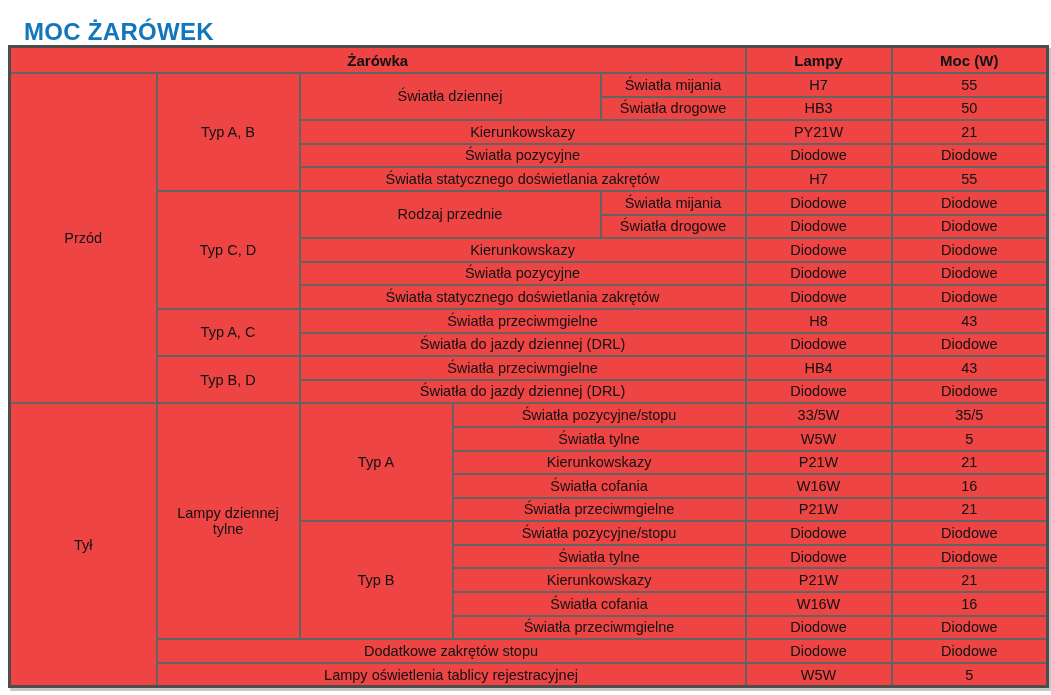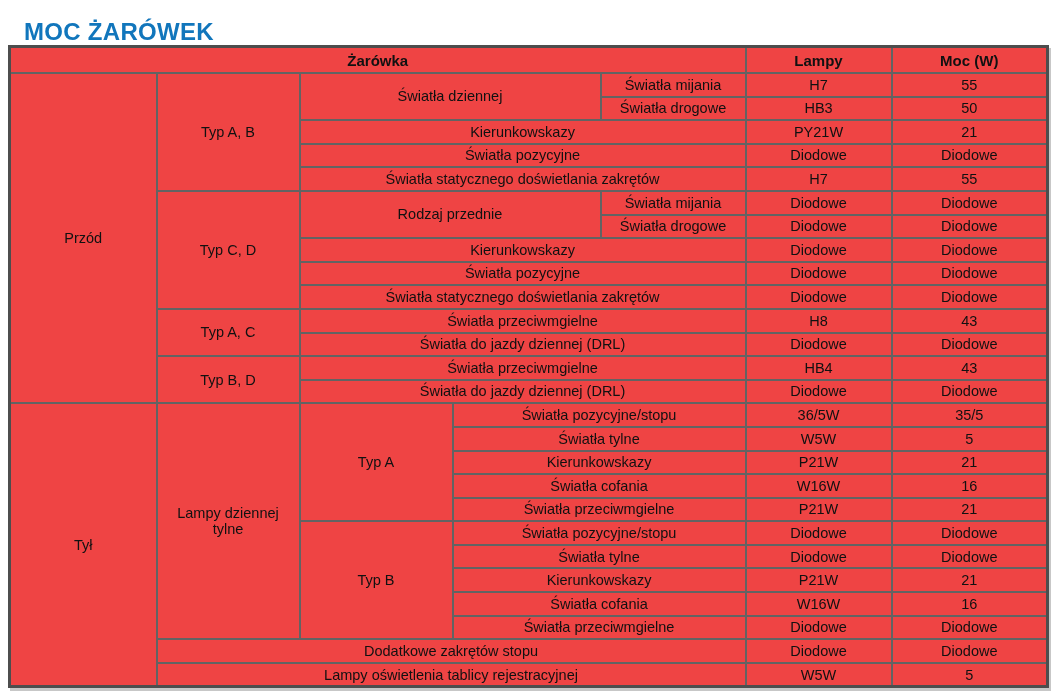--- a/index.html
+++ b/index.html
@@ -131,21 +131,21 @@
       <tr>
         <td colspan="3">Światła do jazdy dziennej (DRL)</td>
         <td>Diodowe</td>
         <td>Diodowe</td>
       </tr>
       <tr>
         <td rowspan="12">Tył</td>
         <td rowspan="10">Lampy dziennej tylne</td>
         <td rowspan="5">Typ A</td>
         <td colspan="2">Światła pozycyjne/stopu</td>
-        <td>36/5W</td>
+        <td>33/5W</td>
         <td>35/5</td>
       </tr>
       <tr>
         <td colspan="2">Światła tylne</td>
         <td>W5W</td>
         <td>5</td>
       </tr>
       <tr>
         <td colspan="2">Kierunkowskazy</td>
         <td>P21W</td>

